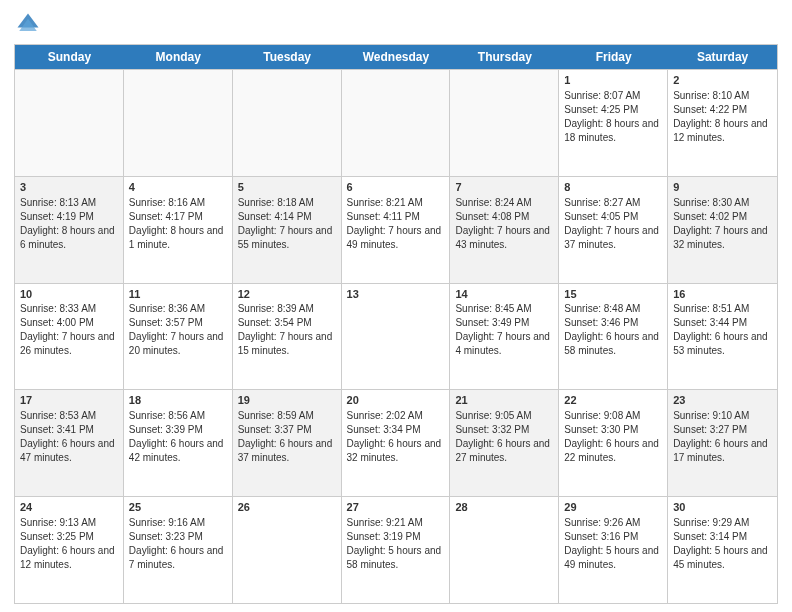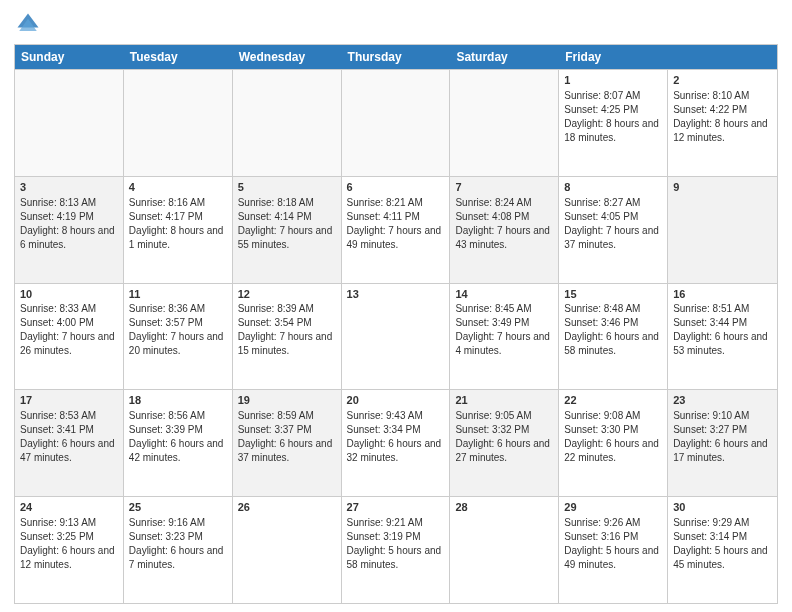--- a/index.html
+++ b/index.html
@@ -61,21 +61,21 @@
     .cal-header {
       display: grid;
       grid-template-columns: repeat(7, 1fr);
       background: #2e7bbc;
     }
     .cal-header-cell {
       color: #fff;
       font-size: 12px;
       font-weight: bold;
       padding: 5px 6px;
-      text-align: left;
+      text-align: center;
     }
     .cal-body {
       flex: 1;
       display: flex;
       flex-direction: column;
     }
     .cal-row {
       display: grid;
       grid-template-columns: repeat(7, 1fr);
       flex: 1;
@@ -130,25 +130,26 @@
     </div>
     <div class="title-block">
       <div class="month-title"></div>
       <div class="location"></div>
     </div>
   </div>
 
   <div class="calendar">
     <div class="cal-header">
     <div class="cal-header-cell">Sunday</div>
+        <div class="cal-header-cell">Monday</div>
         <div class="cal-header-cell">Tuesday</div>
         <div class="cal-header-cell">Wednesday</div>
         <div class="cal-header-cell">Thursday</div>
+        <div class="cal-header-cell">Friday</div>
         <div class="cal-header-cell">Saturday</div>
-        <div class="cal-header-cell">Friday</div>
       </div>
     <div class="cal-body">
     <div class="cal-row">
           <div class="cal-cell empty"></div>
           <div class="cal-cell empty"></div>
           <div class="cal-cell empty"></div>
           <div class="cal-cell empty"></div>
           <div class="cal-cell empty"></div>
           <div class="cal-cell">
             <span class="day-number">1</span>
@@ -195,20 +196,23 @@
 Daylight: 7 hours and 43 minutes.</div>
           </div>
           <div class="cal-cell">
             <span class="day-number">8</span>
             <div class="day-info">Sunrise: 8:27 AM
 Sunset: 4:05 PM
 Daylight: 7 hours and 37 minutes.</div>
           </div>
           <div class="cal-cell shaded">
             <span class="day-number">9</span>
+            <div class="day-info">Sunrise: 8:30 AM
+Sunset: 4:02 PM
+Daylight: 7 hours and 32 minutes.</div>
           </div>
         </div>
         <div class="cal-row">
           <div class="cal-cell">
             <span class="day-number">10</span>
             <div class="day-info">Sunrise: 8:33 AM
 Sunset: 4:00 PM
 Daylight: 7 hours and 26 minutes.</div>
           </div>
           <div class="cal-cell">
@@ -259,21 +263,21 @@
 Daylight: 6 hours and 42 minutes.</div>
           </div>
           <div class="cal-cell shaded">
             <span class="day-number">19</span>
             <div class="day-info">Sunrise: 8:59 AM
 Sunset: 3:37 PM
 Daylight: 6 hours and 37 minutes.</div>
           </div>
           <div class="cal-cell">
             <span class="day-number">20</span>
-            <div class="day-info">Sunrise: 9:43 AM
+            <div class="day-info">Sunrise: 2:02 AM
 Sunset: 3:34 PM
 Daylight: 6 hours and 32 minutes.</div>
           </div>
           <div class="cal-cell shaded">
             <span class="day-number">21</span>
             <div class="day-info">Sunrise: 9:05 AM
 Sunset: 3:32 PM
 Daylight: 6 hours and 27 minutes.</div>
           </div>
           <div class="cal-cell">

